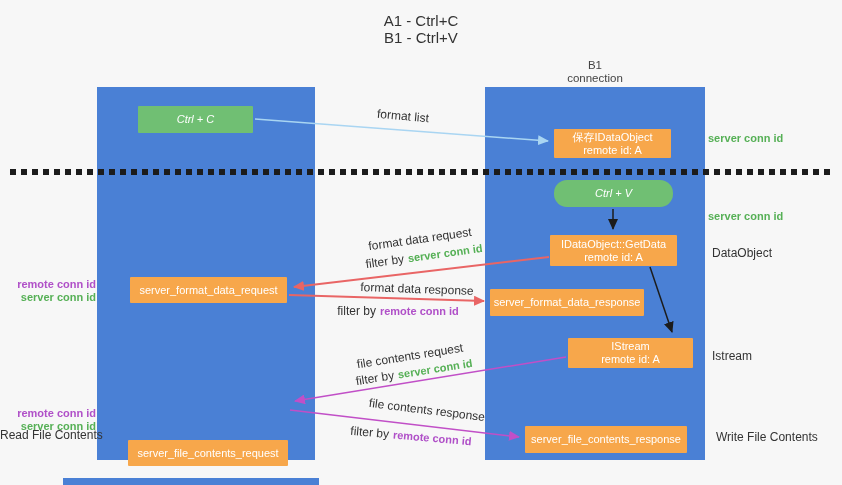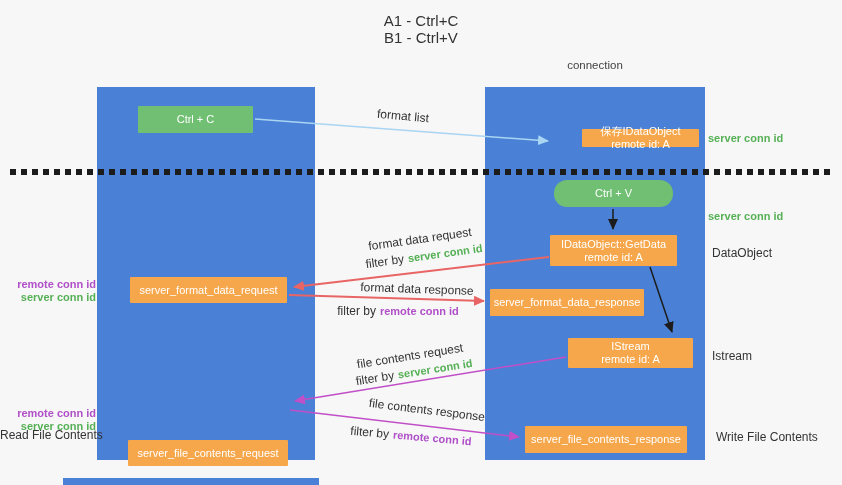--- a/index.html
+++ b/index.html
@@ -23,21 +23,21 @@
   }
   .lifeline{
     position:absolute;background:#4a80d5;
   }
   .box{
     position:absolute;
     display:flex;flex-direction:column;align-items:center;justify-content:center;
     color:#fff;text-align:center;border-radius:1px;
     font-size:11px;line-height:13px;
   }
-  .green-box{background:#70bf73;}
+  .green-box{background:#70bf73;font-style:italic;}
   .orange-box{background:#f7a74b;}
   svg.arrows{position:absolute;left:0;top:0;}
   .alabel{
     position:absolute;font-size:12px;color:#333;white-space:nowrap;
     transform:translate(-50%,-50%) rotate(var(--r,0deg));
   }
   .side-label{
     position:absolute;font-size:12px;color:#333;white-space:nowrap;
   }
   .conn-green{color:#56b056;font-weight:700;font-size:11px;}
@@ -55,20 +55,21 @@
 <body>
 
 <div class="canvas">
 
   <div class="title">
     <div>A1 - Ctrl+C</div>
     <div>B1 - Ctrl+V</div>
   </div>
 
   <div class="col-header" style="left:525px;top:59px;">
+    <div>B1</div>
     <div>connection</div>
   </div>
 
   <div class="lifeline" style="left:97px;top:87px;width:218px;height:373px;"></div>
   <div class="lifeline" style="left:485px;top:87px;width:220px;height:373px;"></div>
   <div class="bottom-strip" style="left:63px;top:478px;width:256px;height:7px;"></div>
 
   <svg class="arrows" width="842" height="485">
     <defs>
       <marker id="ah-blue" markerUnits="userSpaceOnUse" markerWidth="12" markerHeight="10" refX="10" refY="5" orient="auto">
@@ -99,21 +100,21 @@
 
     <line x1="566" y1="357" x2="295" y2="401" stroke="#c14fc7" stroke-width="1.5" marker-end="url(#ah-magenta)"></line>
 
     <line x1="290" y1="410" x2="519" y2="437" stroke="#c14fc7" stroke-width="1.5" marker-end="url(#ah-magenta)"></line>
   </svg>
 
   <div class="box green-box" style="left:138px;top:106px;width:115px;height:27px;">
     <div>Ctrl + C</div>
   </div>
 
-  <div class="box orange-box" style="left:582px;top:129px;width:117px;height:18px;">
+  <div class="box orange-box" style="left:554px;top:129px;width:117px;height:29px;">
     <div>保存IDataObject</div>
     <div>remote id: A</div>
   </div>
 
   <div class="box green-box" style="left:554px;top:180px;width:119px;height:27px;border-radius:13px;">
     <div>Ctrl + V</div>
   </div>
 
   <div class="box orange-box" style="left:550px;top:235px;width:127px;height:31px;">
     <div>IDataObject::GetData</div>

